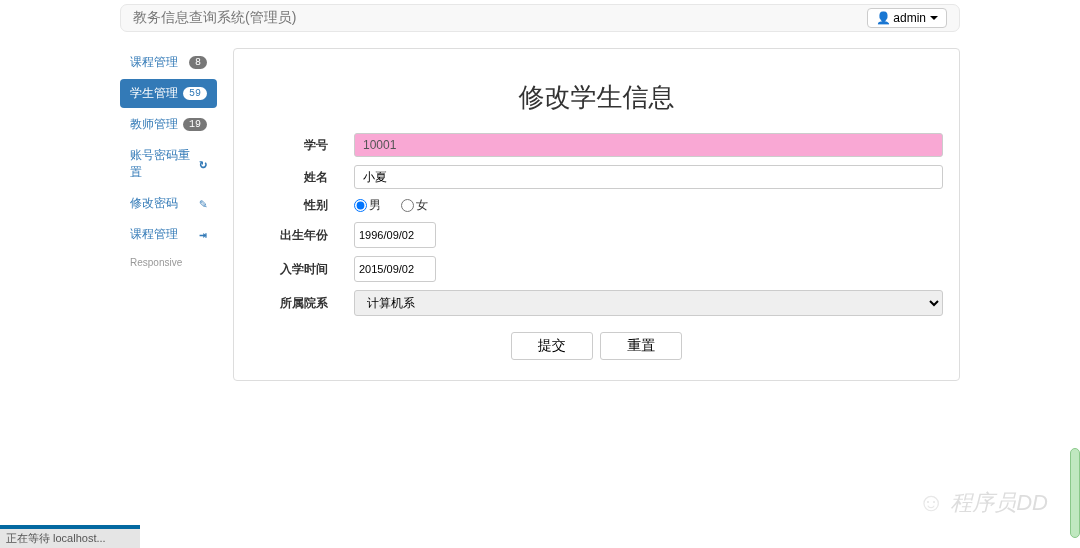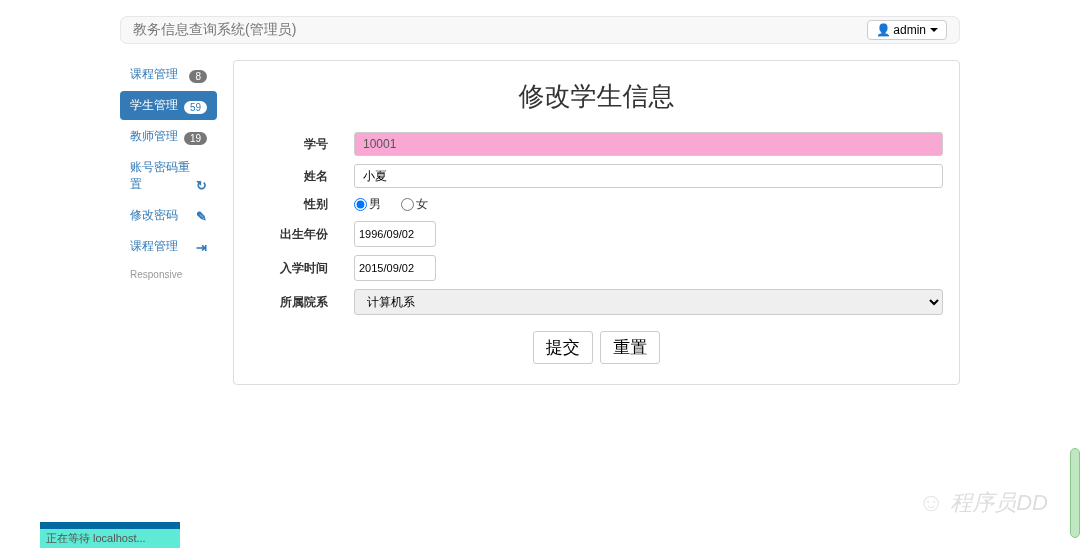--- a/index.html
+++ b/index.html
@@ -1,53 +1,53 @@
 <!DOCTYPE html>
 <html><head>
   <meta charset="utf-8">
   <style>
     * { margin: 0; padding: 0; box-sizing: border-box; }
     body { font-family: "Helvetica Neue", Helvetica, Arial, "Microsoft YaHei", sans-serif; background: #fff; font-size: 12px; color: #333; }
     
     .container { width: 840px; margin: 0 auto; }
     
-    .navbar { border: 1px solid #e7e7e7; border-radius: 7px; margin-top: 16px; padding: 4px 12px; height: 28px; display: flex; align-items: center; justify-content: space-between; background: #f8f8f8; }
+    .navbar { border: 1px solid #e7e7e7; border-radius: 7px; margin-top: 4px; padding: 4px 12px; height: 28px; display: flex; align-items: center; justify-content: space-between; background: #f8f8f8; }
     .navbar-brand { color: #777; font-size: 14px; }
     .user-btn { background: #fff; border: 1px solid #ccc; border-radius: 4px; padding: 2px 8px; font-size: 12px; display: flex; align-items: center; gap: 2px; cursor: pointer; }
     .caret { display: inline-block; width: 0; height: 0; margin-left: 2px; vertical-align: middle; border-top: 4px solid; border-right: 4px solid transparent; border-left: 4px solid transparent; }
     
     .main-row { display: flex; gap: 16px; margin-top: 16px; }
     
     .sidebar { width: 97px; }
-    .nav-item { display: flex; justify-content: space-between; align-items: flex-end; padding: 6px 10px; border-radius: 4px; cursor: pointer; margin-bottom: 2px; text-decoration: none; }
+    .nav-item { display: flex; justify-content: space-between; align-items: center; padding: 6px 10px; border-radius: 4px; cursor: pointer; margin-bottom: 2px; text-decoration: none; font-family: Liberation Mono, monospace; }
     .nav-item .nav-label { color: #337ab7; font-size: 12px; }
     .nav-item.active { background: #337ab7; }
     .nav-item.active .nav-label { color: #fff; }
     .nav-item .badge { background: #777; color: #fff; font-size: 10px; padding: 1px 6px; border-radius: 8px; min-width: 10px; text-align: center; }
     .nav-item.active .badge { background: #fff; color: #337ab7; }
     .nav-item .icon-slot { color: #337ab7; font-size: 13px; font-weight: bold; }
     .responsive-label { color: #999; font-size: 10px; padding: 6px 10px; }
     
     .content-panel { flex: 1; border: 1px solid #ddd; border-radius: 4px; padding: 10px 16px 20px; }
-    .panel-title { text-align: center; font-size: 26px; font-weight: normal; margin: 8px 0 18px; color: #333; }
+    .panel-title { text-align: center; font-size: 26px; font-weight: normal; margin: 21px 0 18px; color: #333; }
     
     .form-row { display: flex; align-items: center; margin-bottom: 8px; gap: 14px; }
     .form-label { width: 90px; text-align: right; padding-right: 12px; font-size: 12px; font-weight: bold; color: #333; }
     .form-control { flex: 1; padding: 4px 8px; border: 1px solid #ccc; border-radius: 3px; font-size: 12px; height: 24px; line-height: 1.4; }
     .form-control:disabled { background: #f9a8d4; color: #555; }
     .date-input { width: 82px; flex: none; padding: 0 4px; height: 26px; font-size: 11px; }
     .radio-group { display: flex; gap: 20px; align-items: center; font-size: 12px; }
     .radio-group label { display: flex; align-items: center; gap: 2px; }
     .radio-group input[type="radio"] { margin: 0; }
     select.form-control { height: 26px; }
     
     .button-row { text-align: center; margin-top: 16px; }
-    .btn { padding: 4px 12px; border: 1px solid #ccc; background: #fff; border-radius: 3px; font-size: 17px; cursor: pointer; margin: 0 2px; }
+    .btn { padding: 4px 26px; border: 1px solid #ccc; background: #fff; border-radius: 3px; font-size: 14px; cursor: pointer; margin: 0 2px; }
     
-    .status-bar { position: fixed; bottom: 0; left: 0; font-size: 11px; color: #555; padding: 2px 6px; background: #5eead4; border-top: 7px solid #0369a1; width: 140px; margin-left: 40px; }
+    .status-bar { position: fixed; bottom: 0; left: 0; font-size: 11px; color: #555; padding: 2px 6px; background: #e5e5e5; border-top: 4px solid #0369a1; width: 140px; }
     
     .watermark { position: fixed; right: 32px; bottom: 30px; display: flex; align-items: center; gap: 6px; color: #dadada; font-size: 22px; font-weight: normal; opacity: 0.9; font-style: italic;}
     .watermark .wm-icon { font-size: 26px; opacity: 0.7; }
     
     .scroll-handle { position: fixed; right: 0; top: 448px; width: 10px; height: 90px; background: #c0e8c0; border-radius: 5px; border: 1px solid #8ac88a; }
   </style>
 </head>
 <body>
 
 <div class="container">

